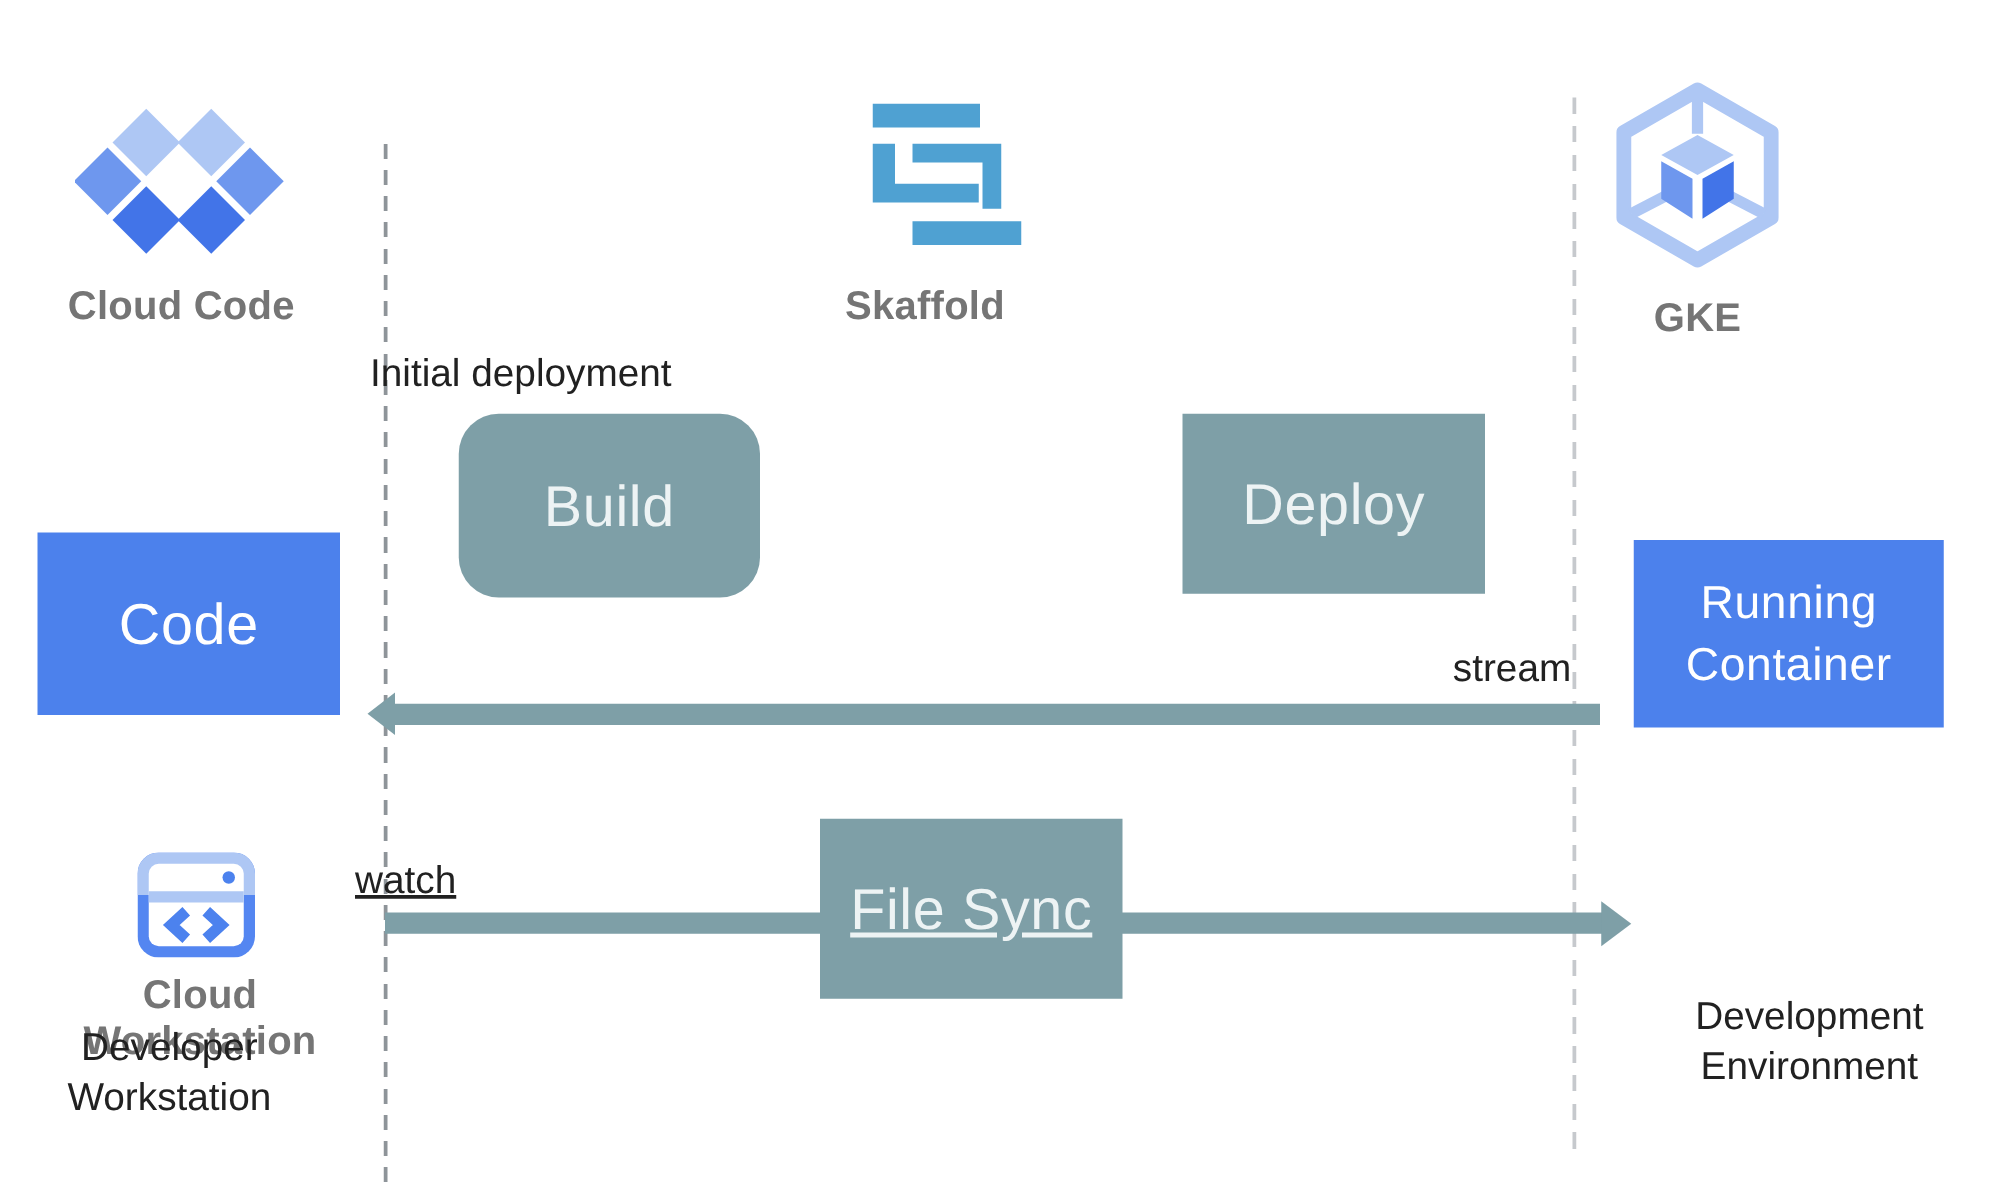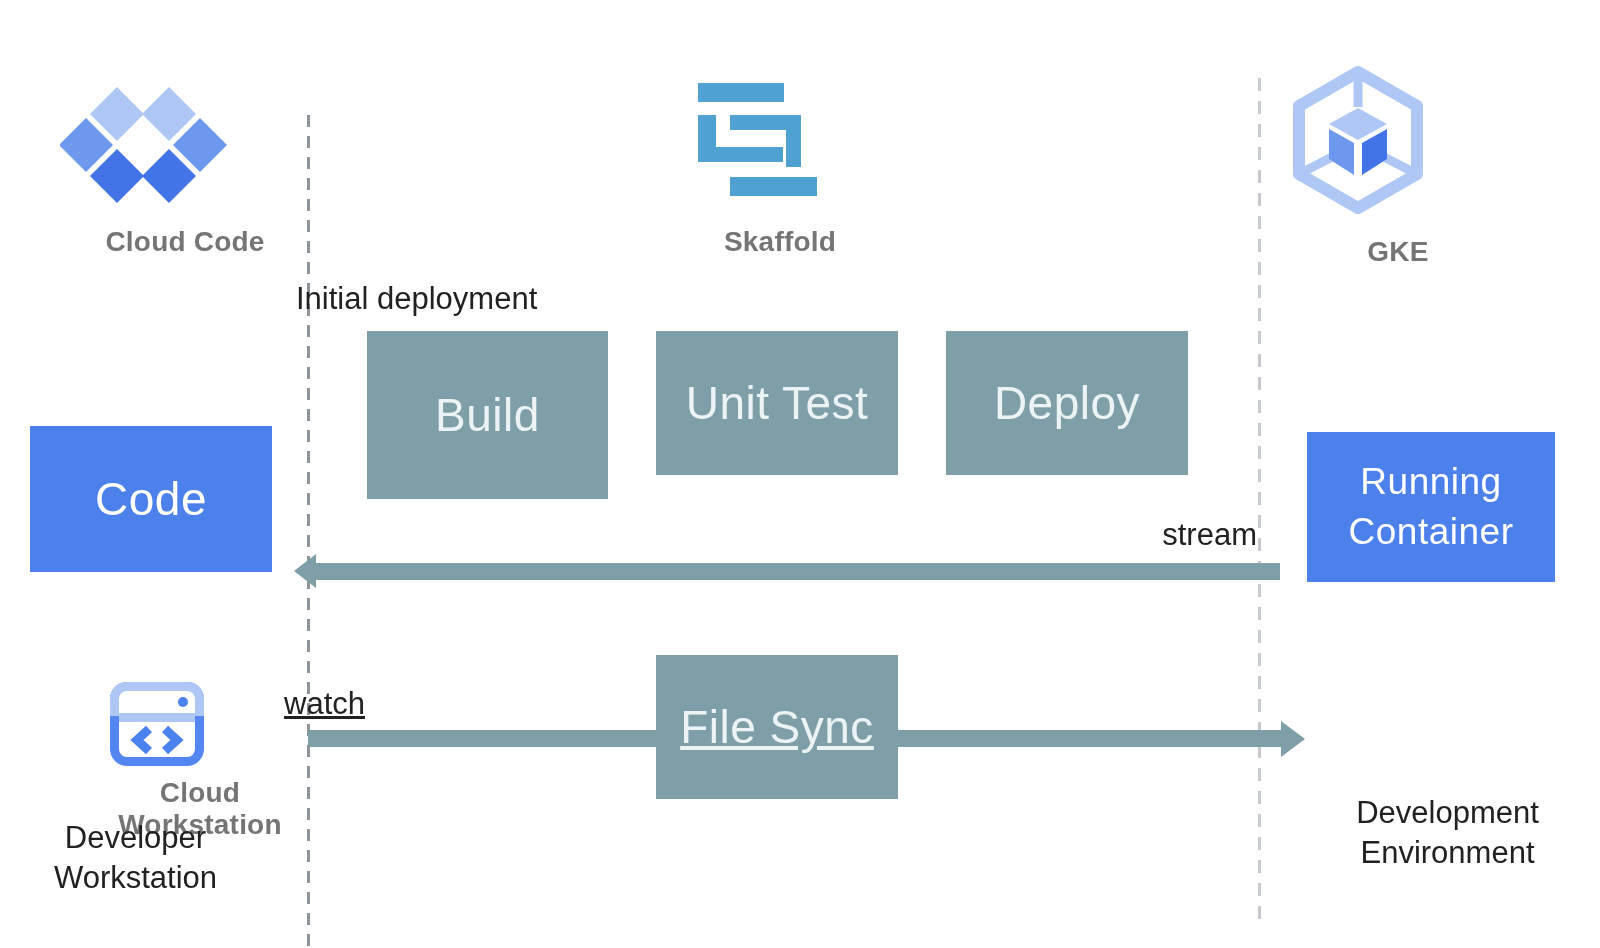--- a/index.html
+++ b/index.html
@@ -19,33 +19,33 @@
   }
   html,body{margin:0;padding:0;}
   body{background:#ffffff;font-family:"Liberation Sans",sans-serif;}
   #stage{position:relative;width:1600px;height:948px;background:#ffffff;overflow:hidden;}
   .abs{position:absolute;}
   .dash{width:3px;z-index:0;}
   #dash-left{left:307px;top:115px;height:833px;
     background:repeating-linear-gradient(to bottom,var(--dash-left) 0 12px,transparent 12px 21px);}
   #dash-right{left:1258px;top:78px;height:842px;
     background:repeating-linear-gradient(to bottom,var(--dash-right) 0 13px,transparent 13px 23px);}
-  .logo-label{font-weight:bold;color:var(--label-gray);font-size:28px;text-align:center;letter-spacing:.2px;margin-left:40px;}
+  .logo-label{font-weight:bold;color:var(--label-gray);font-size:32px;text-align:center;letter-spacing:.2px;}
   .note{color:var(--text-black);font-size:31px;}
   .big-note{color:var(--text-black);font-size:31px;line-height:1.3;text-align:center;}
   .box{display:flex;align-items:center;justify-content:center;z-index:2;letter-spacing:.5px;}
   .box.teal{background:var(--process-box);color:var(--box-text);font-size:46px;}
   .box.blue{background:var(--primary-box);color:#ffffff;margin-top:32px;}
   .arrow-body{height:17px;background:var(--process-box);z-index:1;}
   .arrow-head{width:0;height:0;z-index:1;}
   #stream-arrow-head{border-top:17px solid transparent;border-bottom:17px solid transparent;
     border-right:22px solid var(--process-box);}
   #watch-arrow-head{border-top:18px solid transparent;border-bottom:18px solid transparent;
     border-left:24px solid var(--process-box);}
-  #box-build{left:367px;top:331px;width:241px;height:168px;}
+  #box-build{left:367px;top:331px;width:241px;height:147px;border-radius:32px;}
   #box-unit-test{left:656px;top:331px;width:242px;height:144px;}
   #box-deploy{left:946px;top:331px;width:242px;height:144px;}
   #box-logs{left:656px;top:487px;width:242px;height:146px;}
   #box-file-sync{left:656px;top:655px;width:242px;height:144px;text-decoration:underline;}
   #box-code{left:30px;top:394px;width:242px;height:146px;font-size:46px;}
   #box-running{left:1307px;top:400px;width:248px;height:150px;font-size:37px;line-height:1.35;text-align:center;}
 </style>
 </head>
 <body>
 
@@ -86,21 +86,20 @@
       <polygon points="36,64 61,78 61,110 36,94" style="fill:var(--logo-blue-medium)"></polygon>
       <polygon points="94,64 69,78 69,110 94,94" style="fill:var(--logo-blue-dark)"></polygon>
     </svg>
   </div>
   <div class="abs logo-label" style="left:1258px;top:236px;width:200px;">GKE</div>
 
   <div class="abs note" style="left:296px;top:281px;">Initial deployment</div>
 
   <div class="abs box blue" id="box-code">Code</div>
   <div class="abs box teal" id="box-build">Build</div>
-  <div class="abs box teal" id="box-unit-test">Unit Test</div>
   <div class="abs box teal" id="box-deploy">Deploy</div>
   <div class="abs box teal" id="box-file-sync">File Sync</div>
   <div class="abs box blue" id="box-running">Running Container</div>
 
   <div class="abs note" style="left:1057px;top:517px;width:200px;text-align:right;">stream</div>
   <div class="abs arrow-body" style="left:312px;top:563px;width:968px;"></div>
   <div class="abs arrow-head" id="stream-arrow-head" style="left:294px;top:554px;"></div>
 
   <div class="abs note" style="left:284px;top:686px;text-decoration:underline;">watch</div>
   <div class="abs arrow-body" style="left:308px;top:730px;width:975px;"></div>

